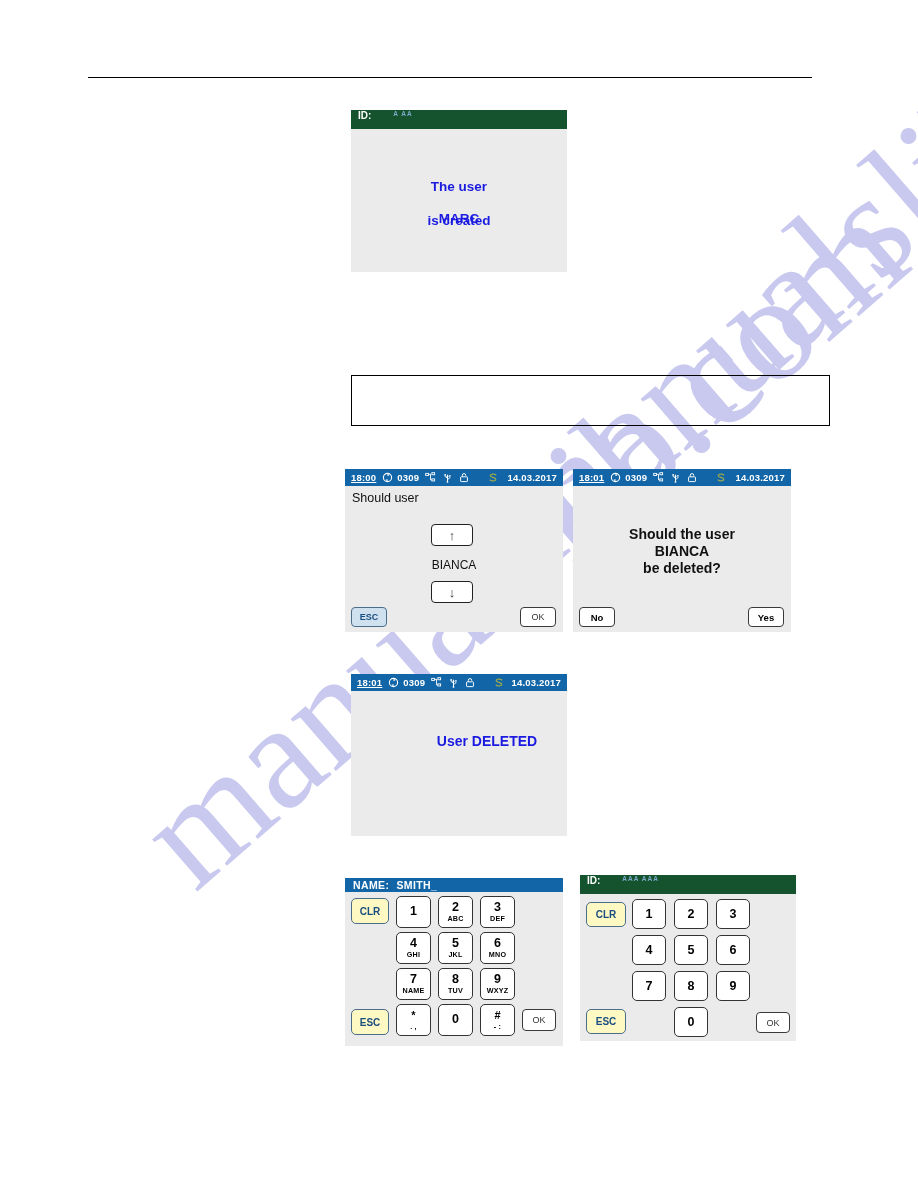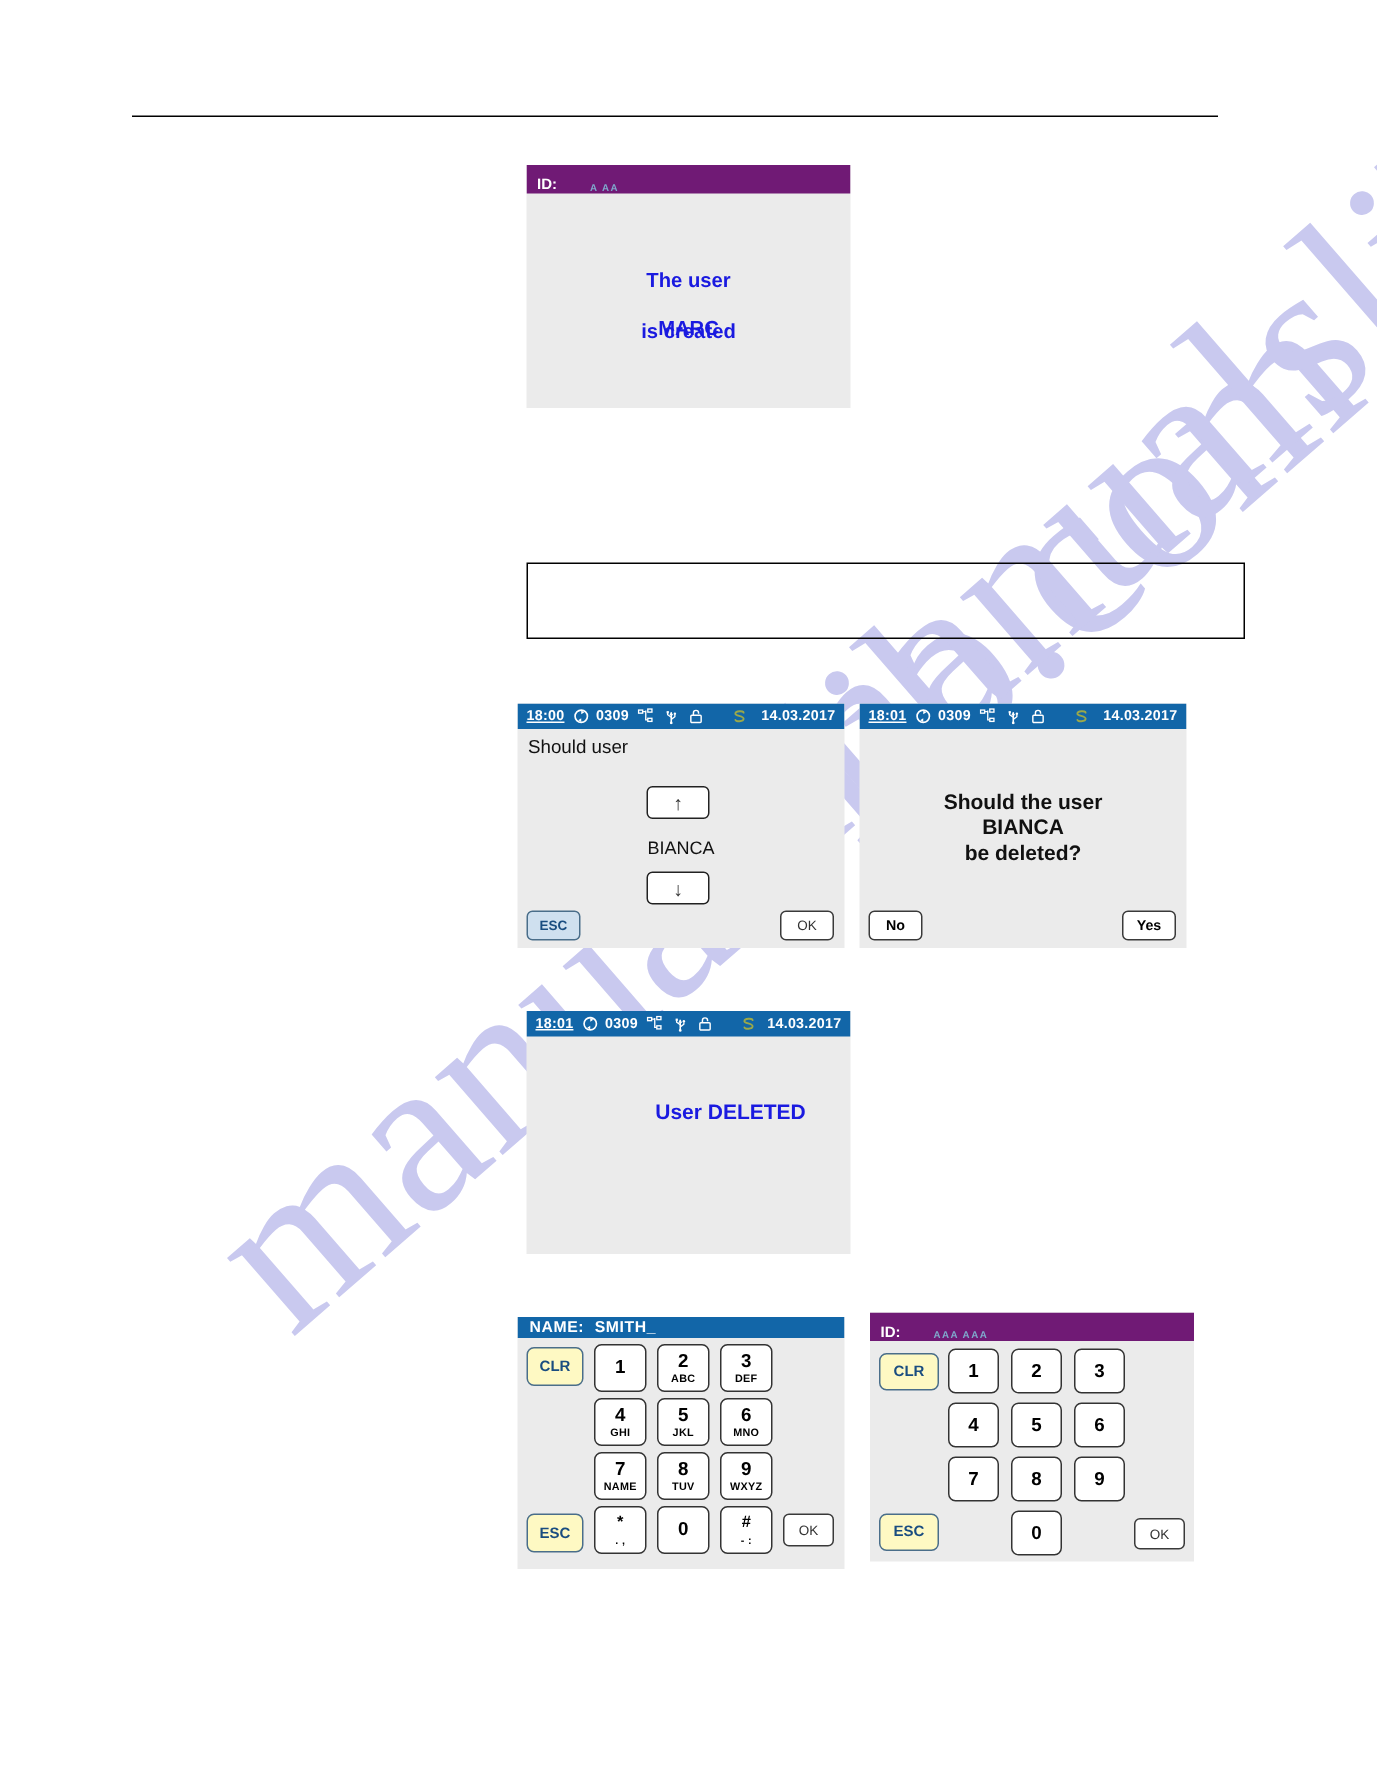--- a/index.html
+++ b/index.html
@@ -44,21 +44,21 @@
   }
   .sbar{
     background:#1266a8;height:17px;
     display:flex;align-items:center;
     color:#ffffff;font-size:9.5px;font-weight:bold;
     letter-spacing:.2px;
   }
 
   
   .idbar{
-    background:#701a75;height:19px;display:flex;align-items:flex-end;
+    background:#14532d;height:19px;display:flex;align-items:flex-start;
     padding-left:7px;color:#fff;font-size:10px;font-weight:bold;
   }
   .idbar .faint{
     color:#7fa9cc;font-size:6.5px;font-weight:bold;margin-left:22px;
     letter-spacing:1px;
   }
   .namebar{
     background:#1266a8;height:14px;display:flex;align-items:center;
     padding-left:8px;color:#fff;font-size:10.5px;font-weight:bold;
     letter-spacing:.4px;

